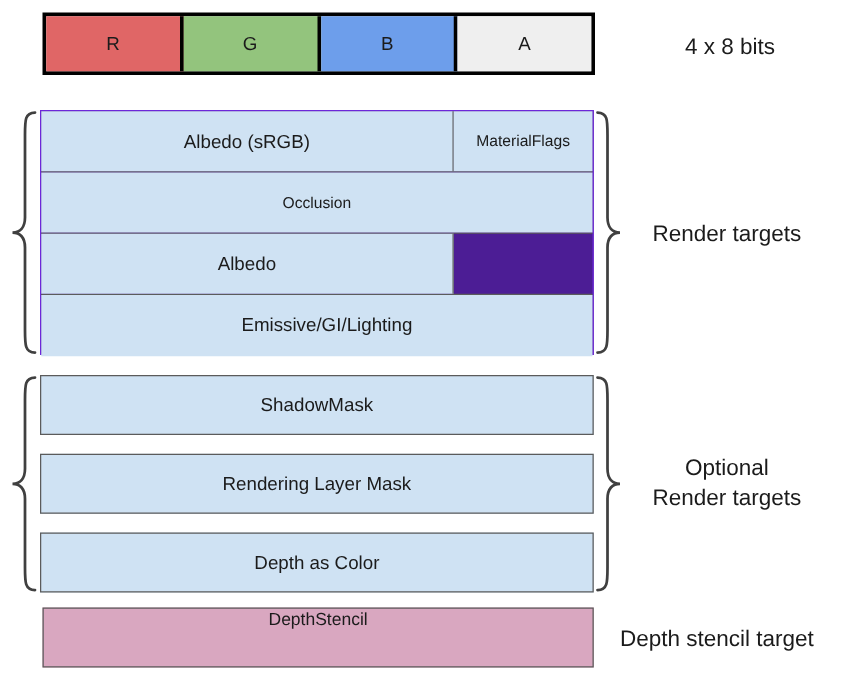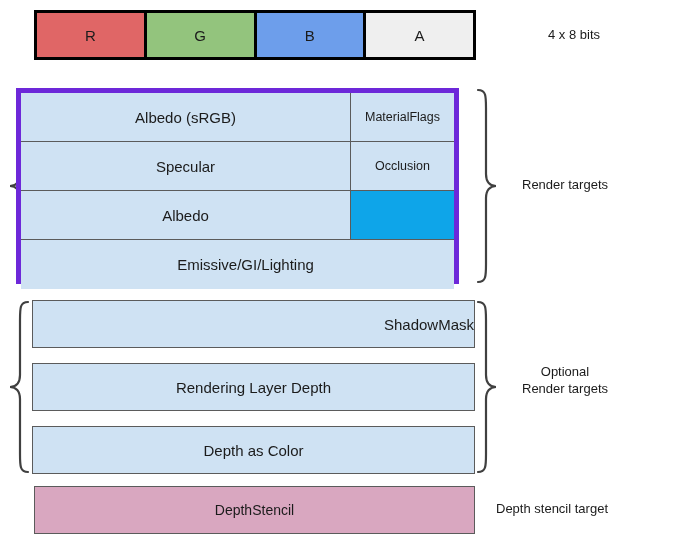--- a/index.html
+++ b/index.html
@@ -43,25 +43,25 @@
     font-size: 15px;
     color: #1b1b1b;
     box-sizing: border-box;
     border-right: 3px solid #000000;
   }
   #rgba-bar .chan:last-child { border-right: none; }
 
   
   .rt-table {
     position: absolute;
-    left: 16px;
+    left: 32px;
     width: 443px;
     box-sizing: border-box;
-    border: 5px solid #6d28d9;
-    background: #0ea5e9;
+    border: 1px solid #6d28d9;
+    background: #4c1d95;
   }
   .rt-row {
     display: flex;
     height: 49px;
     box-sizing: border-box;
     border-bottom: 1px solid #5b5b5b;
   }
   .rt-row:last-child { border-bottom: none; }
   .rt-cell {
     display: flex;
@@ -105,37 +105,37 @@
   #depthstencil-box {
     position: absolute;
     left: 34px;
     top: 486px;
     width: 441px;
     height: 48px;
     box-sizing: border-box;
     border: 1px solid #5b5b5b;
     background: #d9a7c0;
     display: flex;
-    align-items: center;
+    align-items: flex-start;
     justify-content: center;
     font-size: 14px;
     color: #1b1b1b;
   }
 
   
   .brace {
     position: absolute;
     width: 22px;
   }
   .brace svg { display: block; width: 100%; height: 100%; }
 
   
   .side-label {
     position: absolute;
-    font-size: 13px;
+    font-size: 18px;
     color: #1b1b1b;
     line-height: 1.32;
     white-space: pre-line;
   }
 </style>
 </head>
 <body>
 
 <div class="stage">
 
@@ -161,21 +161,20 @@
       <path d="M20 2 C12 2 12 8 12 20 L12 86 C12 94 8 98 2 98 C8 98 12 102 12 110 L12 176 C12 188 12 194 20 194" fill="none" stroke="#404040" stroke-width="2.2" stroke-linecap="round" vector-effect="non-scaling-stroke"></path>
     </svg>
   </div>
 
   <div class="rt-table" style="top:88px; height:196px;">
     <div class="rt-row">
       <div class="rt-cell main">Albedo (sRGB)</div>
       <div class="rt-cell side">MaterialFlags</div>
     </div>
     <div class="rt-row">
-      <div class="rt-cell main">Specular</div>
       <div class="rt-cell side">Occlusion</div>
     </div>
     <div class="rt-row">
       <div class="rt-cell main">Albedo</div>
     </div>
     <div class="rt-row">
       <div class="rt-cell full">Emissive/GI/Lighting</div>
     </div>
   </div>
 
@@ -186,25 +185,25 @@
   </div>
 
   <div class="side-label" style="left:522px; top:176px;">Render targets</div>
 
   <div class="brace" style="left:8px; top:300px; height:174px;">
     <svg viewBox="0 0 22 174" preserveAspectRatio="none" aria-hidden="true">
       <path d="M20 2 C12 2 12 8 12 20 L12 75 C12 83 8 87 2 87 C8 87 12 91 12 99 L12 154 C12 166 12 172 20 172" fill="none" stroke="#404040" stroke-width="2.2" stroke-linecap="round" vector-effect="non-scaling-stroke"></path>
     </svg>
   </div>
 
-  <div class="opt-box" style="top:300px;justify-content:flex-end;">
+  <div class="opt-box" style="top:300px;">
     <span>ShadowMask</span>
   </div>
   <div class="opt-box" style="top:363px;">
-    <span>Rendering Layer Depth</span>
+    <span>Rendering Layer Mask</span>
   </div>
   <div class="opt-box" style="top:426px;text-align:center;">
     <span>Depth as Color</span>
   </div>
 
   <div class="brace" style="left:476px; top:300px; height:174px;">
     <svg viewBox="0 0 22 174" preserveAspectRatio="none" aria-hidden="true">
       <path d="M2 2 C10 2 10 8 10 20 L10 75 C10 83 14 87 20 87 C14 87 10 91 10 99 L10 154 C10 166 10 172 2 172" fill="none" stroke="#404040" stroke-width="2.2" stroke-linecap="round" vector-effect="non-scaling-stroke"></path>
     </svg>
   </div>

